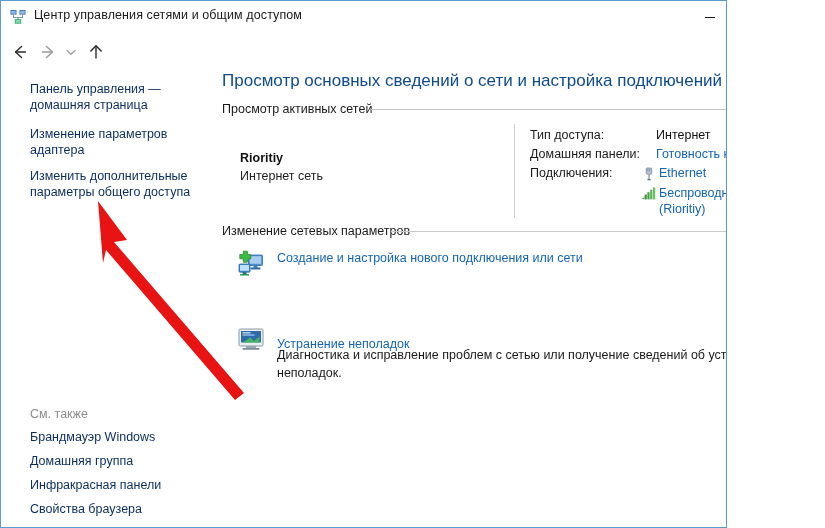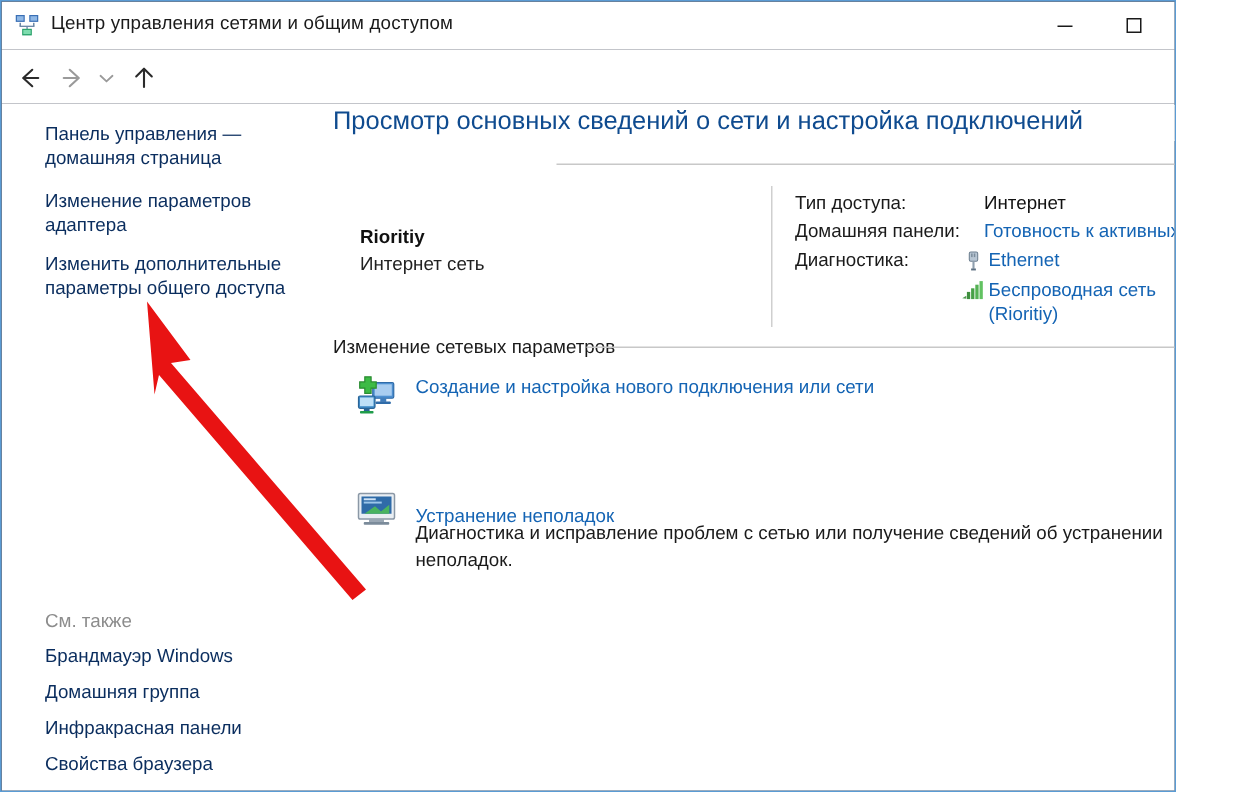--- a/index.html
+++ b/index.html
@@ -7,23 +7,23 @@
     padding: 0;
     background: #ffffff;
   }
   body {
     font-family: "Liberation Sans", sans-serif;
     -webkit-font-smoothing: antialiased;
   }
 
   #window {
     position: relative;
-    width: 784px;
+    width: 727px;
     height: 528px;
-    background: #0f172a;
+    background: #14b8a6;
     border: 1px solid #5a9bd4;
     box-sizing: border-box;
     overflow: hidden;
   }
 
   
   #titlebar {
     position: absolute;
     left: 0; top: 0;
     width: 825px;
@@ -443,31 +443,32 @@
       <div class="seealso-link" id="see-firewall">Брандмауэр Windows</div>
       <div class="seealso-link" id="see-homegroup">Домашняя группа</div>
       <div class="seealso-link" id="see-infrared">Инфракрасная панели</div>
       <div class="seealso-link" id="see-browser">Свойства браузера</div>
     </div>
 
     <div id="rightpane">
 
       <div id="page-heading">Просмотр основных сведений о сети и настройка подключений</div>
 
+      <div class="grouphead" id="gh-active">Просмотр активных сетей</div>
       <div class="grouprule" id="gr-active"></div>
 
       <div id="net-name">Rioritiy</div>
       <div id="net-type">Интернет сеть</div>
       <div id="net-divider"></div>
 
       <div class="det-label" id="dl-access">Тип доступа:</div>
       <div class="det-value" id="dv-access">Интернет</div>
       <div class="det-label" id="dl-home">Домашняя панели:</div>
       <div class="det-value" id="dv-home">Готовность к активных</div>
-      <div class="det-label" id="dl-conn">Диагностика:</div>
+      <div class="det-label" id="dl-conn">Подключения:</div>
 
       <span id="icon-ethernet">
         <svg width="14" height="14" viewBox="0 0 14 14">
           <rect x="4.2" y="1" width="5.6" height="6.2" rx="1" fill="#b8c6d4" stroke="#6d7f90" stroke-width="0.7"></rect>
           <rect x="5.4" y="2" width="1" height="2.4" fill="#7b8c9c"></rect>
           <rect x="7.2" y="2" width="1" height="2.4" fill="#7b8c9c"></rect>
           <rect x="6.3" y="7.2" width="1.4" height="5" fill="#8f9fae"></rect>
           <rect x="5.4" y="12" width="3.2" height="1.3" fill="#5d7082"></rect>
         </svg>
       </span>

